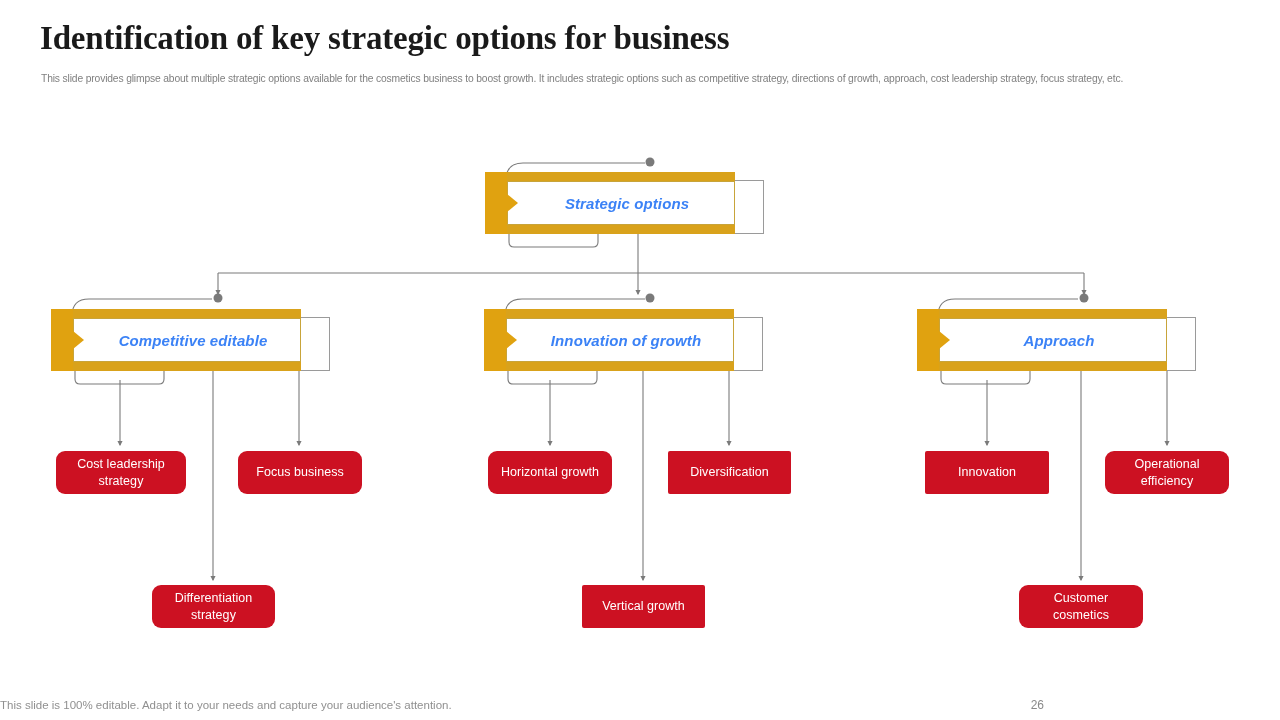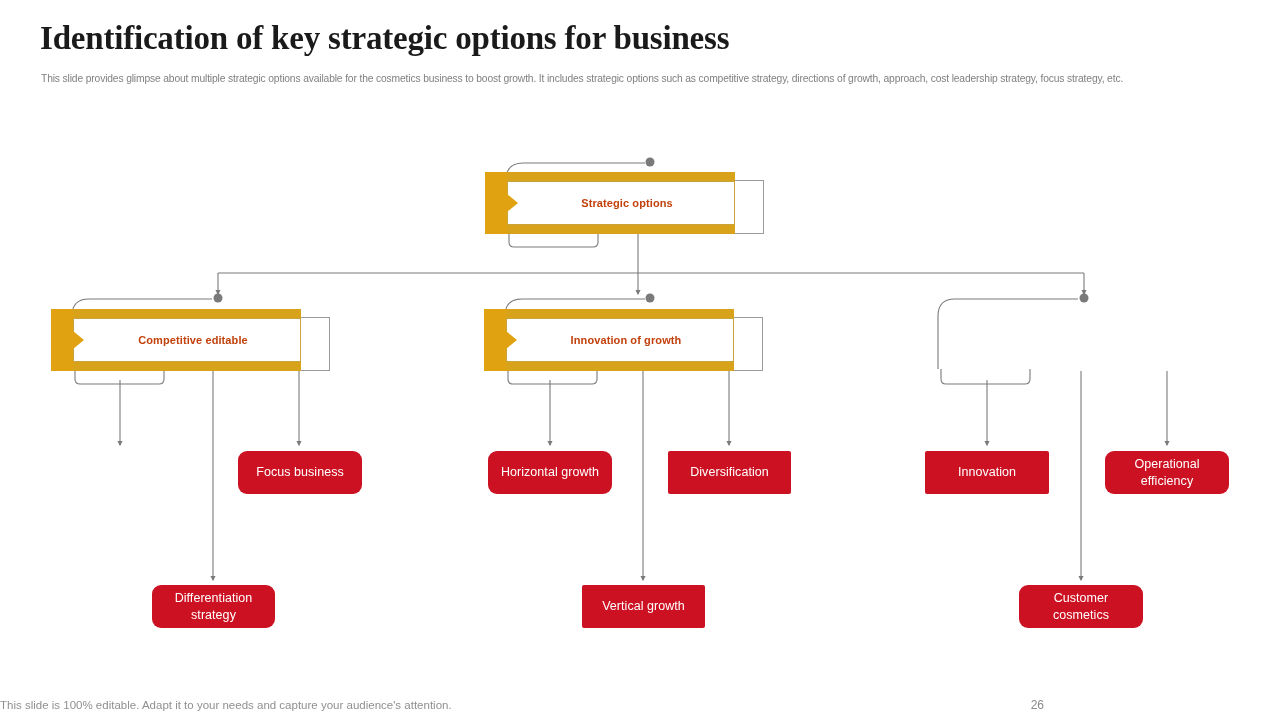--- a/index.html
+++ b/index.html
@@ -73,25 +73,26 @@
     width: 0; height: 0;
     border-top: 9px solid transparent;
     border-bottom: 9px solid transparent;
     border-left: 11px solid #E0A210;
   }
   .node .node-label {
     position: absolute;
     display: flex;
     align-items: center;
     justify-content: center;
-    font-size: 11px;
+    font-size: 15px;
     font-weight: 700;
-    color: #c2410c;
+    color: #3b82f6;
     text-align: center;
     letter-spacing: 0.1px;
+    font-style: italic;
   }
 
   
   .leaf {
     position: absolute;
     background: #CC1122;
     color: #ffffff;
     display: flex;
     align-items: center;
     justify-content: center;
@@ -202,21 +203,31 @@
   <div class="node" style="left:484px; top:307px; width:280px; height:64px;">
     <div class="outline-box" style="left:45px; top:10px; width:234px; height:54px;"></div>
     <div class="gold-left" style="left:0px; top:2px; width:37px; height:62px;"></div>
     <div class="gold-bar" style="left:22px; top:2px; width:228px; height:9px;"></div>
     <div class="gold-bar" style="left:22px; top:55px; width:228px; height:9px;"></div>
     <div class="white-panel" style="left:22px; top:11px; width:228px; height:44px;"></div>
     <div class="chevron" style="left:22px; top:24px;"></div>
     <div class="node-label" style="left:34px; top:11px; width:216px; height:44px;">Innovation of growth</div>
   </div>
 
-
+  <div class="node" style="left:917px; top:307px; width:280px; height:64px;">
+    <div class="outline-box" style="left:45px; top:10px; width:234px; height:54px;"></div>
+    <div class="gold-left" style="left:0px; top:2px; width:37px; height:62px;"></div>
+    <div class="gold-bar" style="left:22px; top:2px; width:228px; height:9px;"></div>
+    <div class="gold-bar" style="left:22px; top:55px; width:228px; height:9px;"></div>
+    <div class="white-panel" style="left:22px; top:11px; width:228px; height:44px;"></div>
+    <div class="chevron" style="left:22px; top:24px;"></div>
+    <div class="node-label" style="left:34px; top:11px; width:216px; height:44px;">Approach</div>
+  </div>
+
+  <div class="leaf rounded" style="left:56px; top:451px; width:130px; height:43px;">Cost leadership strategy</div>
 
   <div class="leaf rounded" style="left:238px; top:451px; width:124px; height:43px;">Focus business</div>
 
   <div class="leaf rounded" style="left:152px; top:585px; width:123px; height:43px;">Differentiation strategy</div>
 
   <div class="leaf rounded" style="left:488px; top:451px; width:124px; height:43px;">Horizontal growth</div>
 
   <div class="leaf sharp" style="left:668px; top:451px; width:123px; height:43px;">Diversification</div>
 
   <div class="leaf sharp" style="left:582px; top:585px; width:123px; height:43px;">Vertical growth</div>

